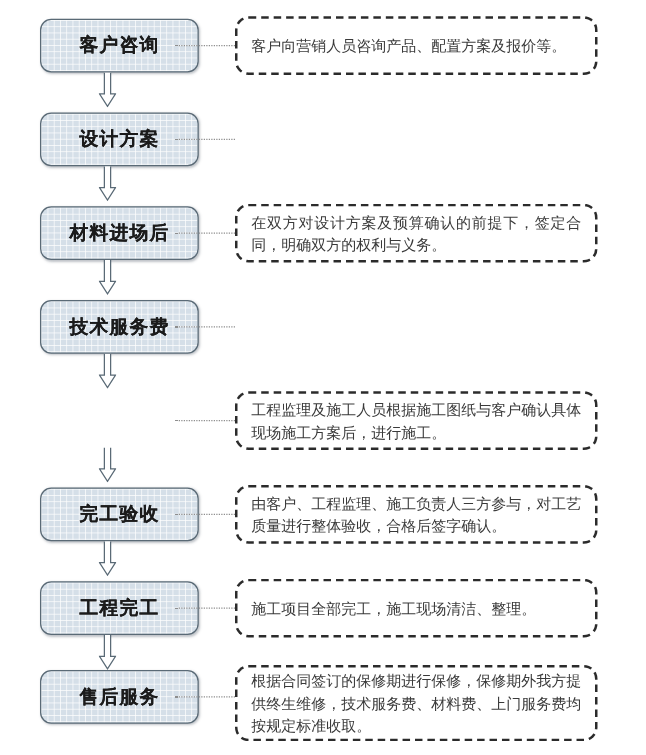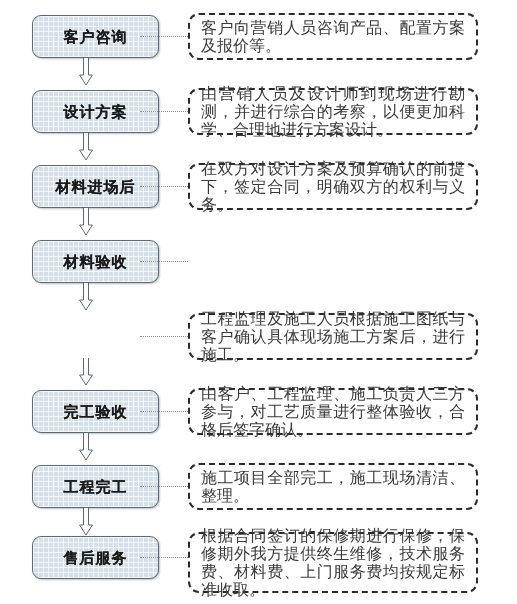--- a/index.html
+++ b/index.html
@@ -91,21 +91,21 @@
     border: 2px dashed #2b2b2b;
     border-radius: 11px;
     background: #ffffff;
     padding: 7px 11px 7px 11px;
     display: flex;
     align-items: center;
   }
   .desc-box.h2 { height: 47px; top: 2px; }
   .desc-box.h3 { height: 61px; top: 0px; }
   .desc-text {
-    font-size: 16px;
+    font-size: 12px;
     line-height: 18px;
     color: #3a3a3a;
     font-family: "Liberation Serif", "DejaVu Serif", serif;
     text-align: justify;
     width: 100%;
   }
 </style>
 </head>
 <body>
 
@@ -127,41 +127,38 @@
     <div class="row" style="top: 86px;">
       <div class="process-box">
         <span class="process-label">设计方案</span>
       </div>
       <div class="arrow-connector">
         <svg width="14" height="28" viewBox="0 0 14 28">
           <path d="M4.5 0 L4.5 17 L0.6 17 L7 27 L13.4 17 L9.5 17 L9.5 0" fill="#ffffff" stroke="#5a6a76" stroke-width="1" stroke-linejoin="miter"></path>
         </svg>
       </div>
       <div class="leader-line"></div>
-      <div class="desc-box h2">
-        <div class="desc-text">由营销人员及设计师到现场进行勘测，并进行综合的考察，以便更加科学、合理地进行方案设计。</div>
-      </div>
     </div>
     <div class="row" style="top: 161px;">
       <div class="process-box">
         <span class="process-label">材料进场后</span>
       </div>
       <div class="arrow-connector">
         <svg width="14" height="28" viewBox="0 0 14 28">
           <path d="M4.5 0 L4.5 17 L0.6 17 L7 27 L13.4 17 L9.5 17 L9.5 0" fill="#ffffff" stroke="#5a6a76" stroke-width="1" stroke-linejoin="miter"></path>
         </svg>
       </div>
       <div class="leader-line"></div>
       <div class="desc-box h2">
         <div class="desc-text">在双方对设计方案及预算确认的前提下，签定合同，明确双方的权利与义务。</div>
       </div>
     </div>
     <div class="row" style="top: 236px;">
       <div class="process-box">
-        <span class="process-label">材料验收</span>
+        <span class="process-label">技术服务费</span>
       </div>
       <div class="arrow-connector">
         <svg width="14" height="28" viewBox="0 0 14 28">
           <path d="M4.5 0 L4.5 17 L0.6 17 L7 27 L13.4 17 L9.5 17 L9.5 0" fill="#ffffff" stroke="#5a6a76" stroke-width="1" stroke-linejoin="miter"></path>
         </svg>
       </div>
       <div class="leader-line"></div>
     </div>
     <div class="row" style="top: 311px;">
       <div class="arrow-connector">

